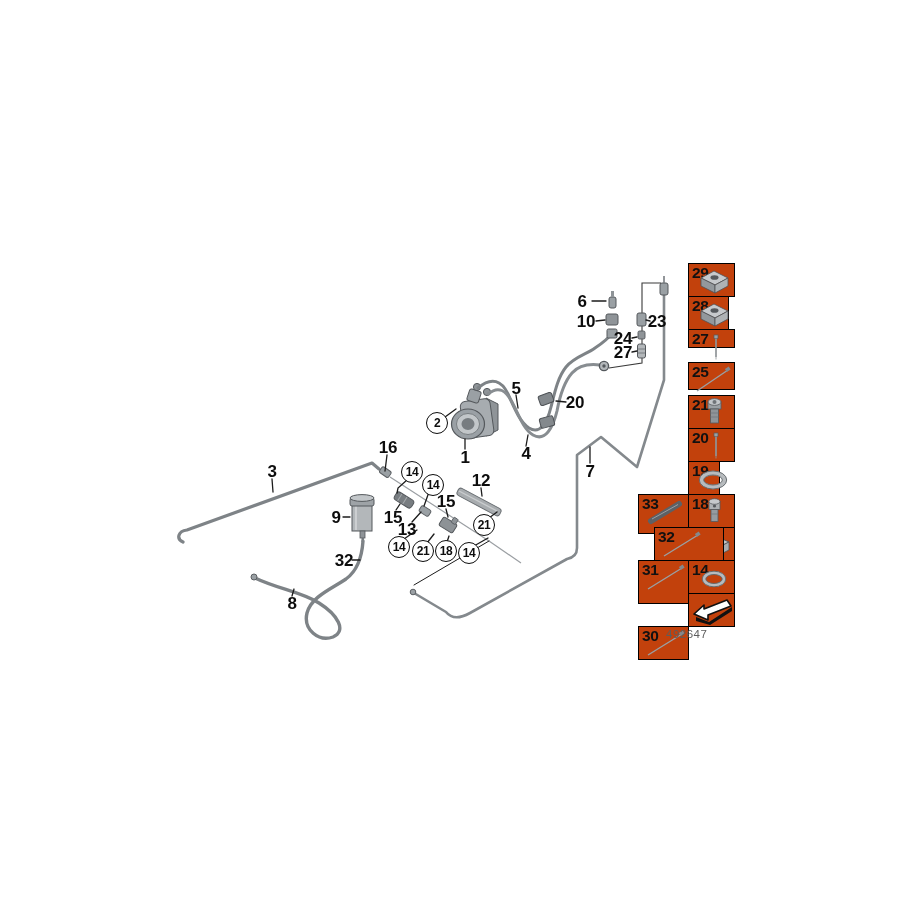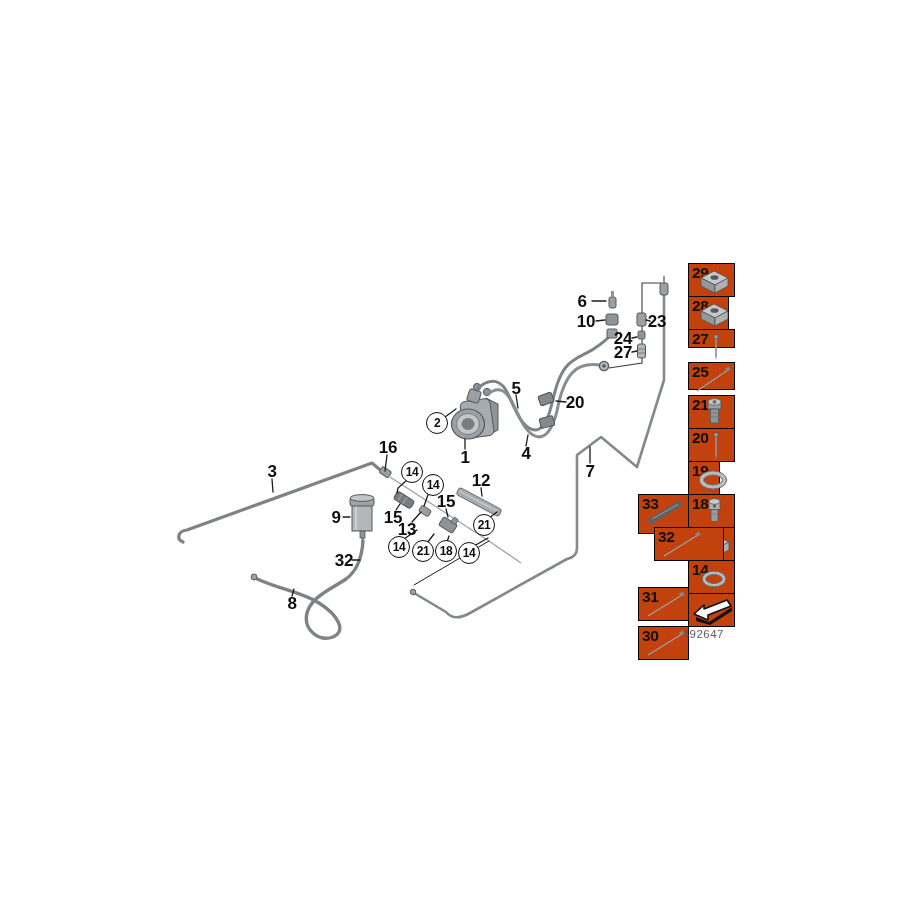--- a/index.html
+++ b/index.html
@@ -19,21 +19,21 @@
     letter-spacing:-0.5px;
   }
   .cell{
     position:absolute;box-sizing:border-box;border:1.2px solid #000;background:#c2410c;margin-left:16px;
   }
   .cell .num{
     position:absolute;top:0px;left:3px;font-weight:700;font-size:15.5px;letter-spacing:-0.4px;
   }
   .cell svg{position:absolute;left:0;top:0;}
   .docnum{
-    position:absolute;left:666px;top:628px;width:58px;text-align:right;
+    position:absolute;left:666px;top:628px;width:58px;text-align:left;
     font-size:11.5px;color:#5d5d5d;letter-spacing:0.5px;
   }
 </style>
 </head>
 <body>
 
 <div class="stage">
 
   <svg class="linework" width="900" height="900" viewBox="0 0 900 900">
 
@@ -282,21 +282,21 @@
       <line x1="13" y1="24" x2="39" y2="9.5" stroke="#9a9ea2" stroke-width="1"></line>
     </svg>
   </div>
   <div class="cell" style="left:638px;top:527px;width:70px;height:34px">
     <span class="num">32</span>
     <svg width="51" height="33" viewBox="0 0 51 33">
       <line x1="9" y1="28" x2="43" y2="7" stroke="#9aa0a4" stroke-width="1.4"></line>
       <rect x="40.5" y="4.5" width="4.5" height="3.5" transform="rotate(-33 42.7 6.2)" fill="#84898d"></rect>
     </svg>
   </div>
-  <div class="cell" style="left:622px;top:587px;width:51px;height:34px">
+  <div class="cell" style="left:622px;top:560px;width:51px;height:44px">
     <span class="num">31</span>
     <svg width="51" height="33" viewBox="0 0 51 33">
       <line x1="9" y1="28" x2="43" y2="7" stroke="#9aa0a4" stroke-width="1.4"></line>
       <rect x="40.5" y="4.5" width="4.5" height="3.5" transform="rotate(-33 42.7 6.2)" fill="#84898d"></rect>
     </svg>
   </div>
   <div class="cell" style="left:622px;top:626px;width:51px;height:34px">
     <span class="num">30</span>
     <svg width="51" height="33" viewBox="0 0 51 33">
       <line x1="9" y1="28" x2="43" y2="7" stroke="#9aa0a4" stroke-width="1.4"></line>

